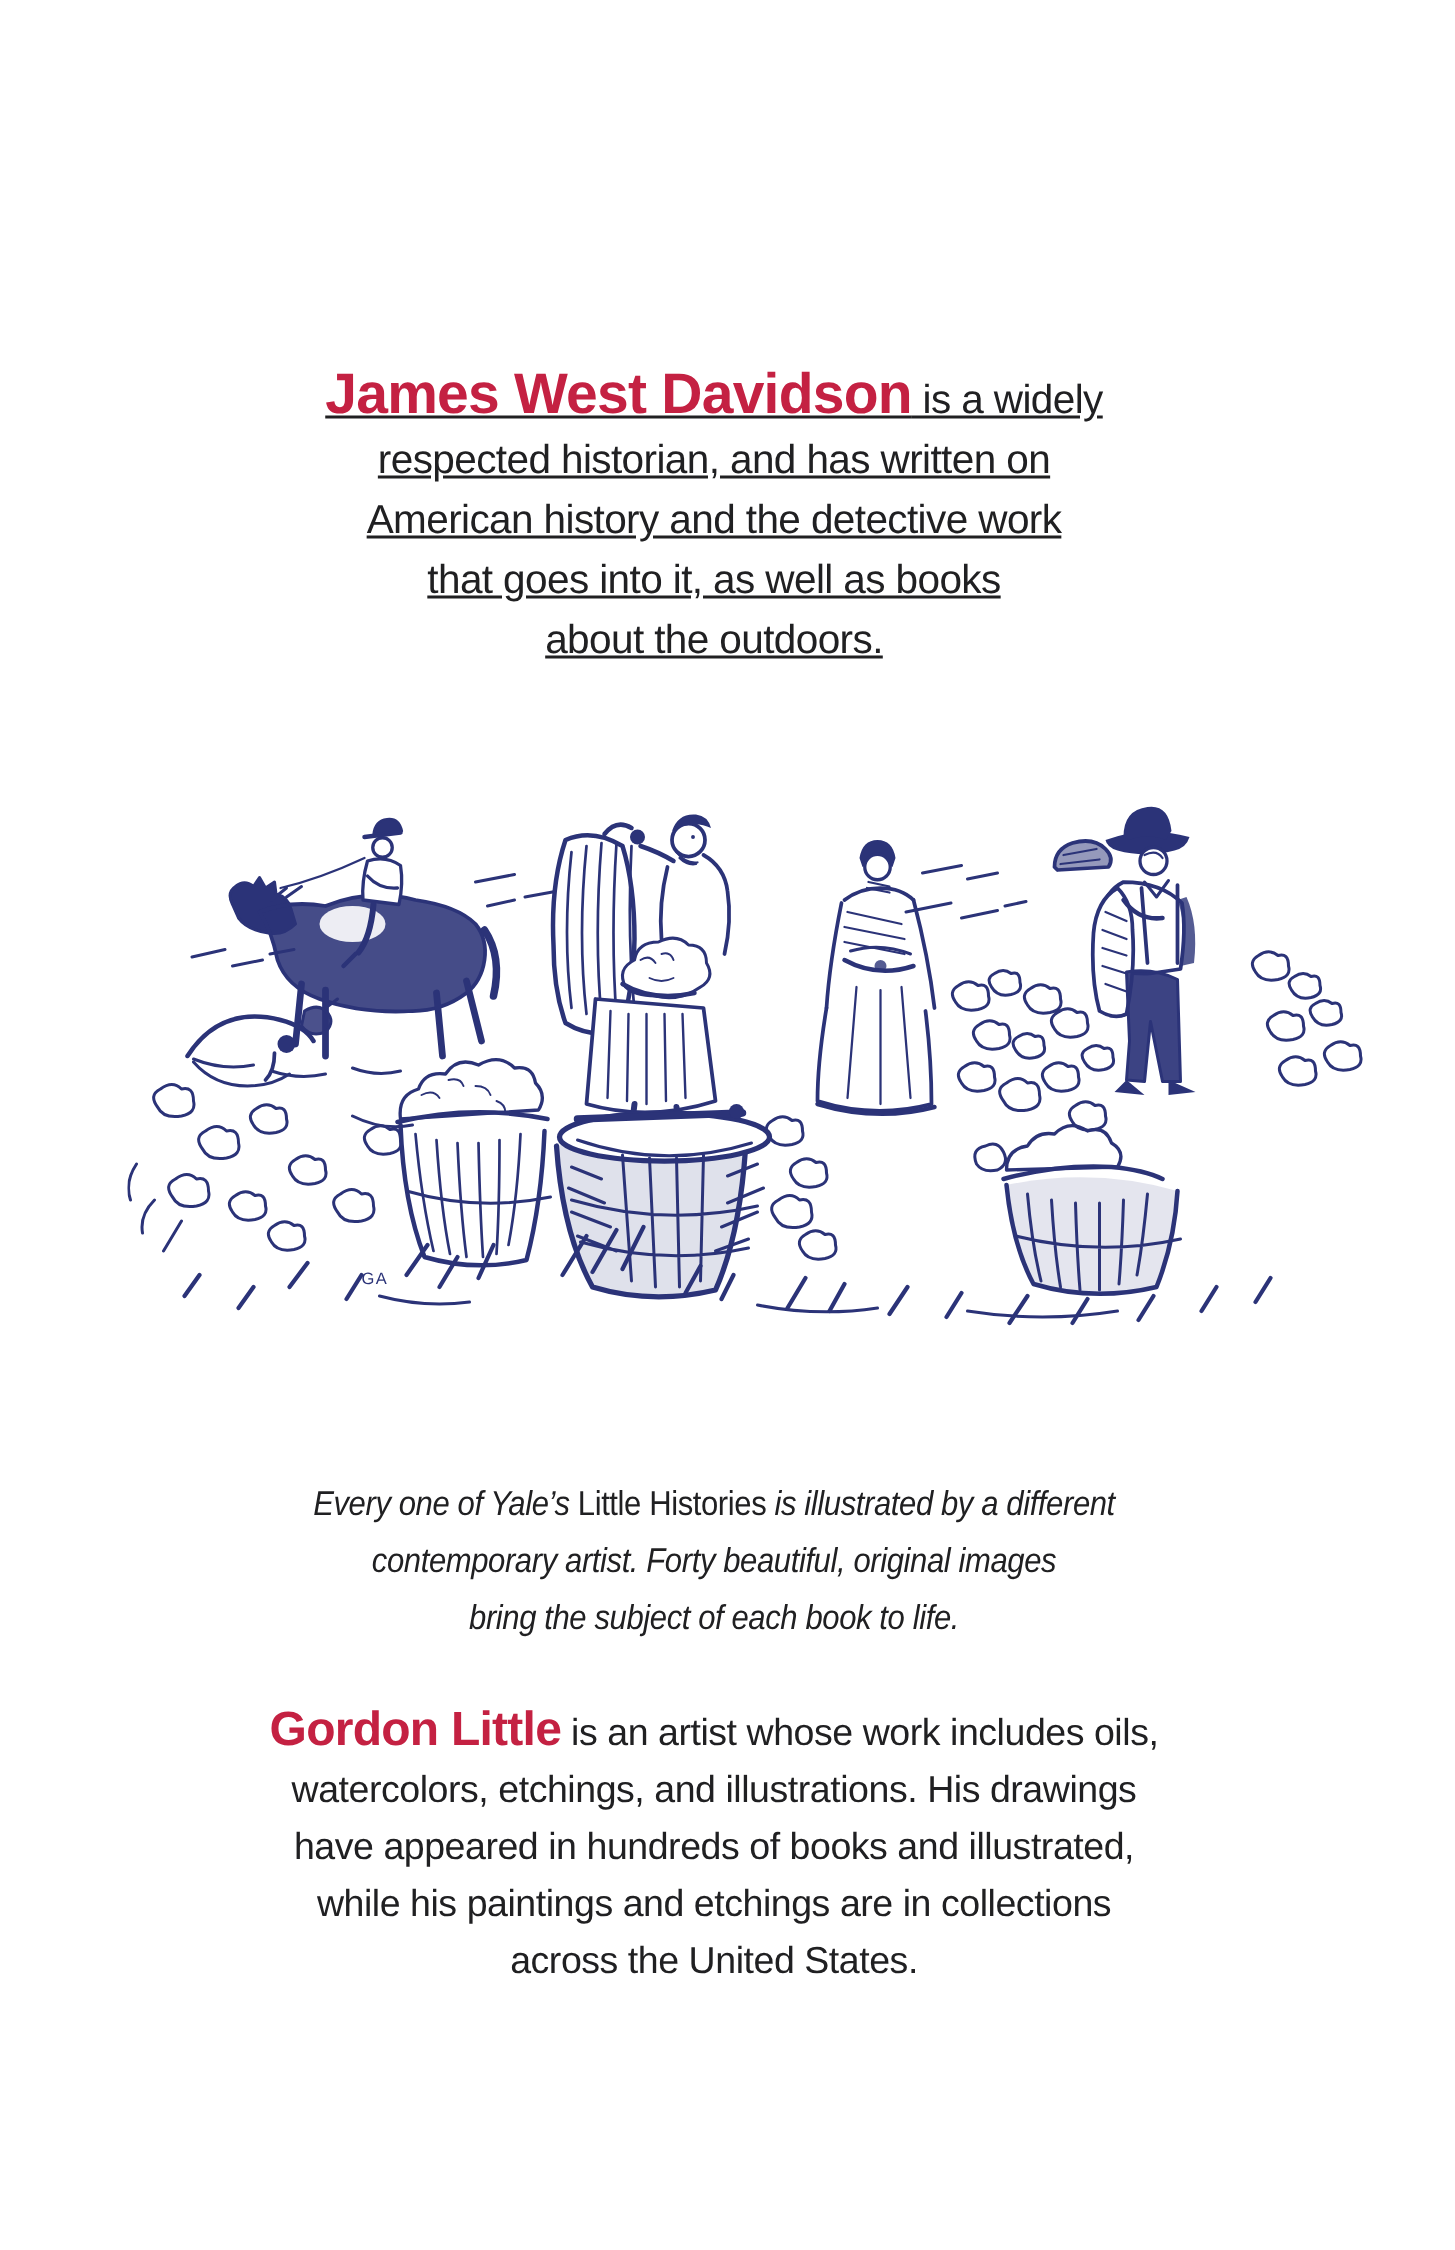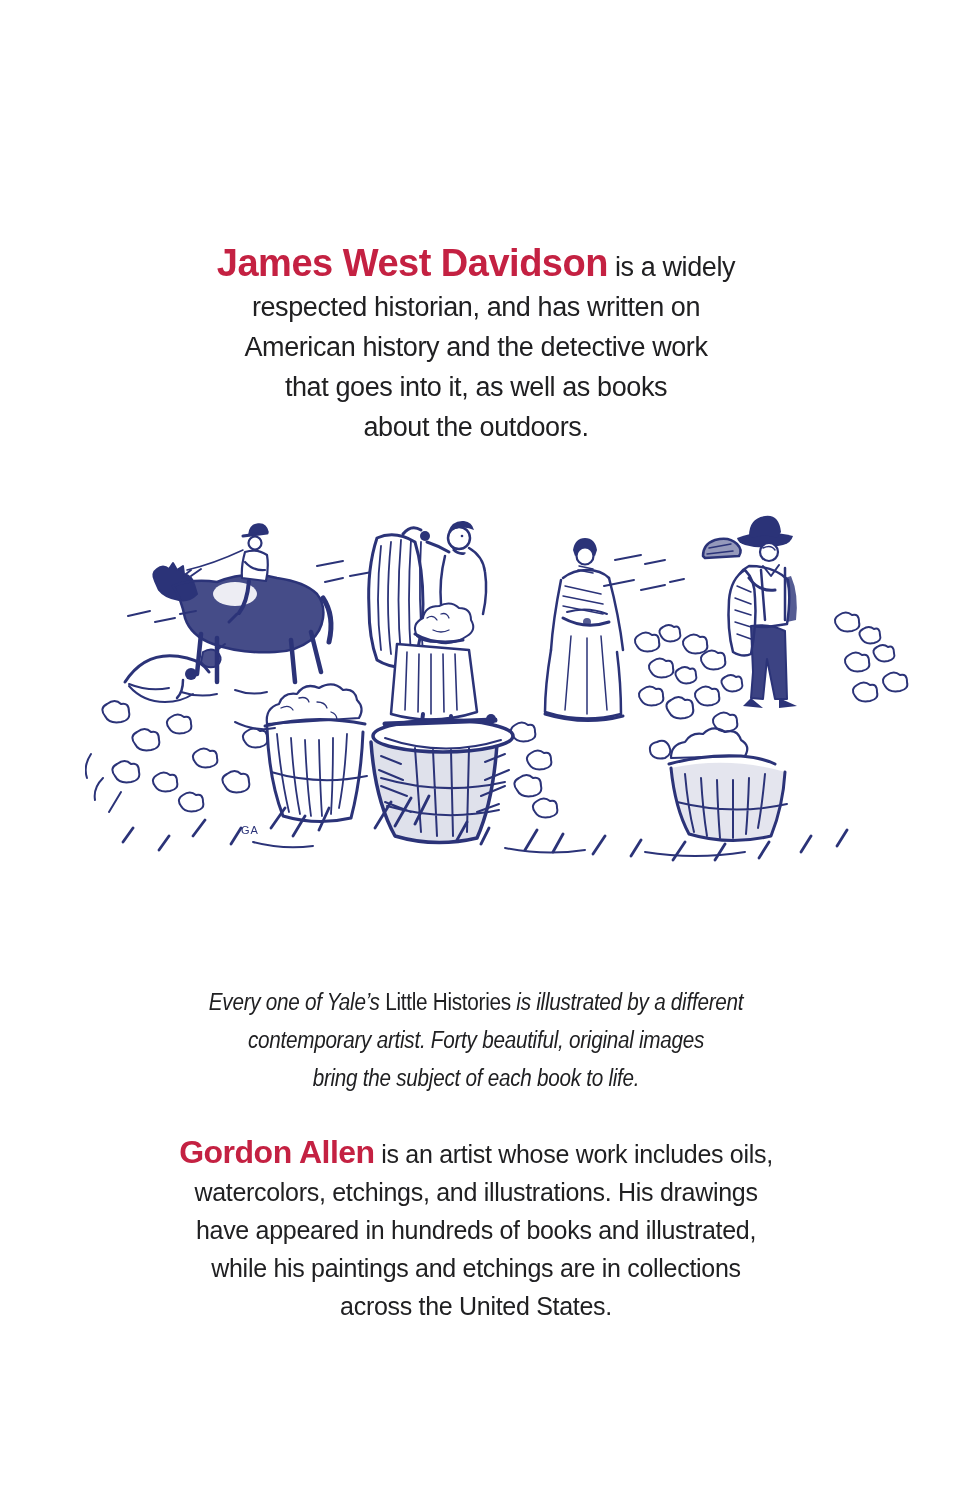--- a/index.html
+++ b/index.html
@@ -4,29 +4,29 @@
 <style>
   html,body { margin:0; padding:0; background:#ffffff; }
   .page {
     position:relative; width:970px; height:1500px; background:#ffffff;
     font-family:"Liberation Sans", sans-serif; overflow:hidden;
   }
   .block {
     position:absolute; left:56px; width:840px; text-align:center;
     color:#202022; white-space:pre-line;
   }
-  .bio1 { top:216px; font-size:27px; line-height:40px; letter-spacing:-0.4px; }
+  .bio1 { top:216px; font-size:27px; line-height:40px; letter-spacing:-0.4px;text-decoration:underline; }
   .bio1 .author-name { font-size:38px; }
   .series { top:960px; font-size:23px; line-height:38px; font-style:italic;
             letter-spacing:-0.3px; transform:scaleX(0.9); transform-origin:50% 0; }
   .series .roman { font-style:normal; }
   .bio2 { top:1108px; font-size:25px; line-height:38px; letter-spacing:-0.3px; }
   .bio2 .author-name { font-size:32px; }
   .author-name { font-weight:bold; color:#c42142; letter-spacing:-0.5px; }
-  .illustration { position:absolute; left:85px; top:486px; width:840px; height:390px; }
+  .illustration { position:absolute; left:85px; top:508px; width:840px; height:390px; }
   .illustration svg { display:block; width:100%; height:100%; }
   .sig { font-family:"Liberation Sans", sans-serif; font-size:11px; letter-spacing:1px; }
 </style>
 </head>
 <body>
 
 <div class="page">
 
   <p class="block bio1"><span class="author-name">James West Davidson</span><span> is a widely
 respected historian, and has written on
@@ -180,19 +180,19 @@
 
         <text class="sig" x="156" y="348" fill="#2b3378" stroke="none">GA</text>
       </g>
     </svg>
   </div>
 
   <p class="block series"><span>Every one of Yale’s </span><span class="roman">Little Histories</span><span> is illustrated by a different
 contemporary artist. Forty beautiful, original images
 bring the subject of each book to life.</span></p>
 
-  <p class="block bio2"><span class="author-name">Gordon Allen</span><span> is an artist whose work includes oils,
+  <p class="block bio2"><span class="author-name">Gordon Little</span><span> is an artist whose work includes oils,
 watercolors, etchings, and illustrations. His drawings
 have appeared in hundreds of books and illustrated,
 while his paintings and etchings are in collections
 across the United States.</span></p>
 
 </div>
 
 </body></html>

